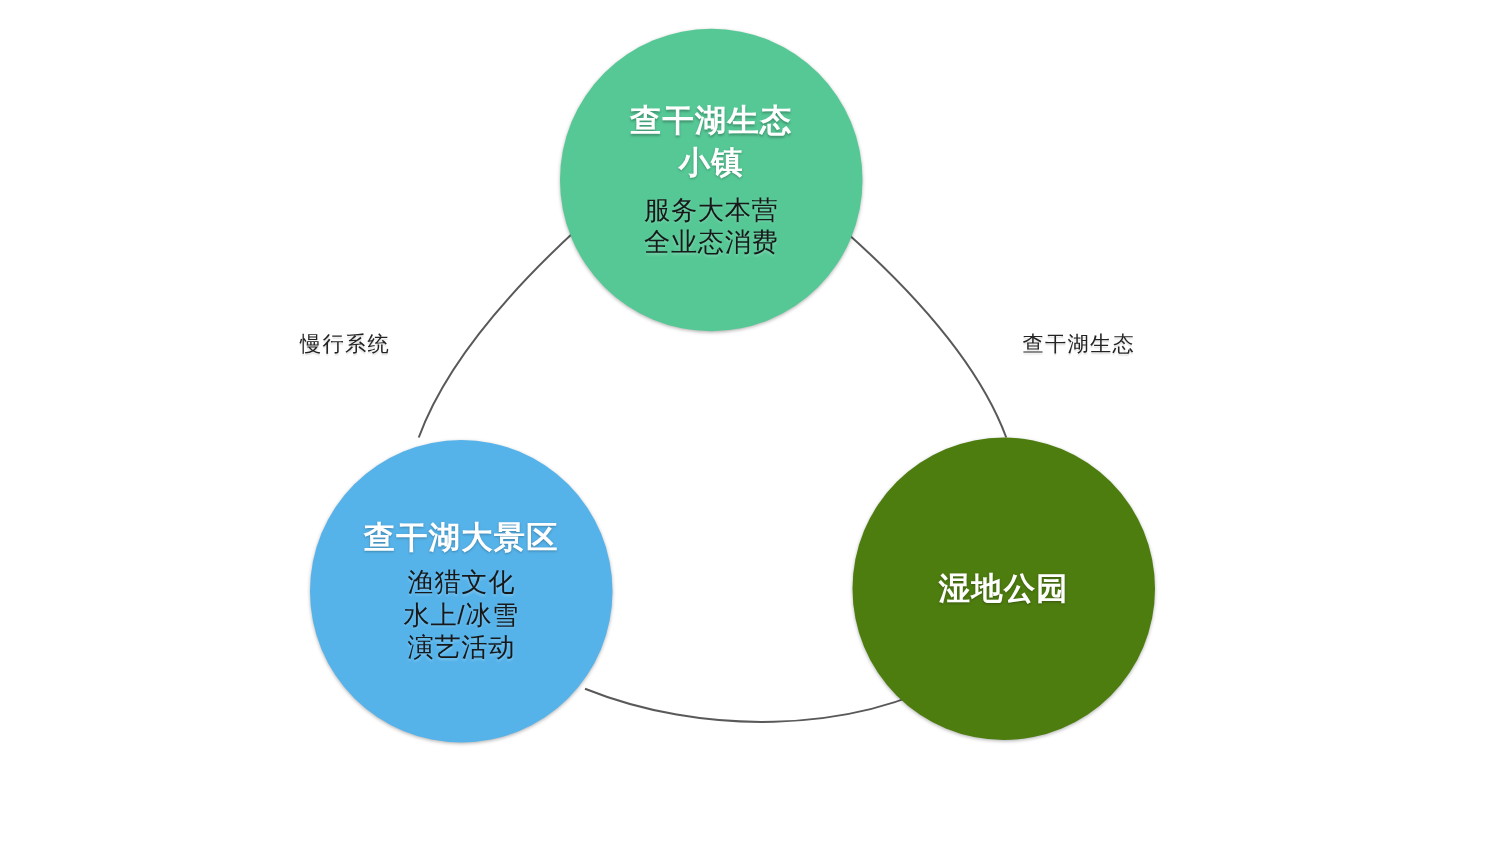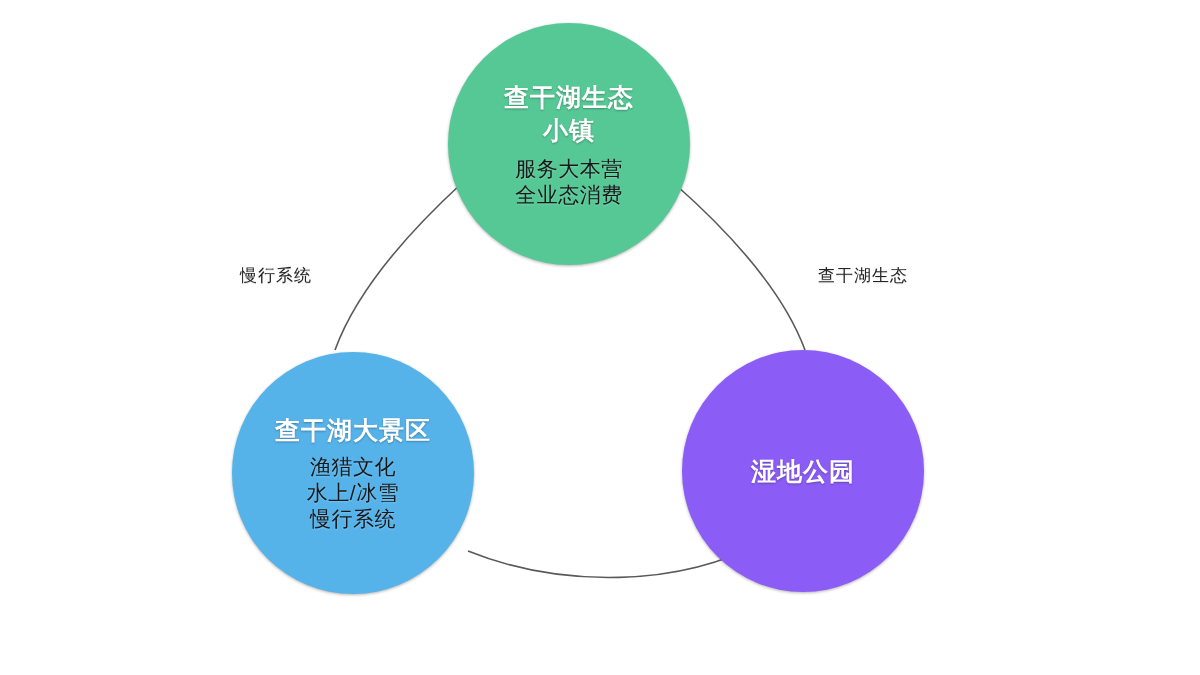--- a/index.html
+++ b/index.html
@@ -58,32 +58,32 @@
   }
   #node-green {
     left: 448px;
     top: 23px;
     width: 242px;
     height: 242px;
     background: #55c895;
   }
   #node-green .node-subtitle { margin-top: 9px; }
   #node-blue {
-    left: 232px;
+    left: 248px;
     top: 352px;
     width: 242px;
     height: 242px;
     background: #55b3ea;
   }
   #node-orange {
     left: 682px;
     top: 350px;
     width: 242px;
     height: 242px;
-    background: #8b5cf6;
+    background: #4d7c0f;
   }
   .edge-label {
     position: absolute;
     font-size: 17px;
     font-weight: normal;
     color: #232323;
     white-space: nowrap;
     letter-spacing: 1px;
     text-shadow: 0 1px 1px rgba(0,0,0,0.12);
   }
@@ -111,21 +111,21 @@
     <div class="node-title">查干湖生态
 小镇</div>
     <div class="node-subtitle">服务大本营
 全业态消费</div>
   </div>
 
   <div class="node-circle" id="node-blue">
     <div class="node-title">查干湖大景区</div>
     <div class="node-subtitle">渔猎文化
 水上/冰雪
-慢行系统</div>
+演艺活动</div>
   </div>
 
   <div class="node-circle" id="node-orange">
     <div class="node-title">湿地公园</div>
   </div>
 
   <div class="edge-label" id="edge-label-left">慢行系统</div>
 
   <div class="edge-label" id="edge-label-right">查干湖生态</div>
 

